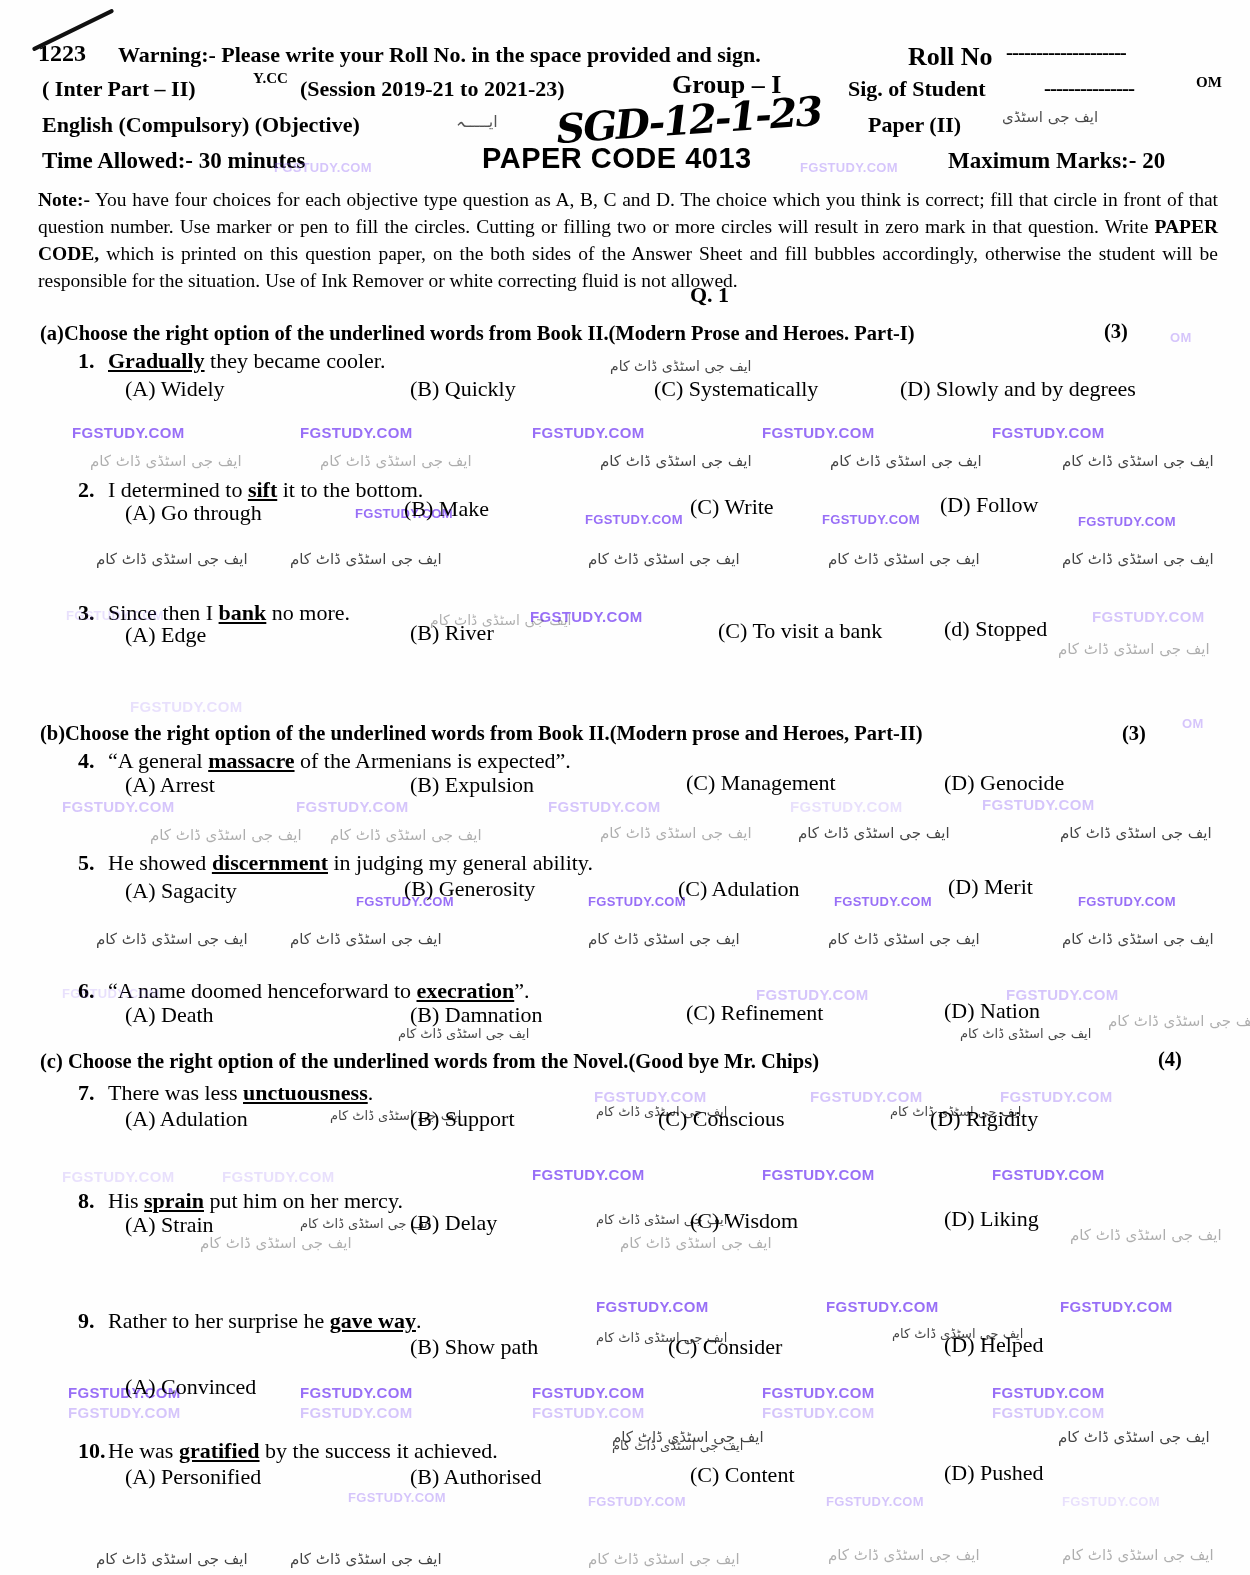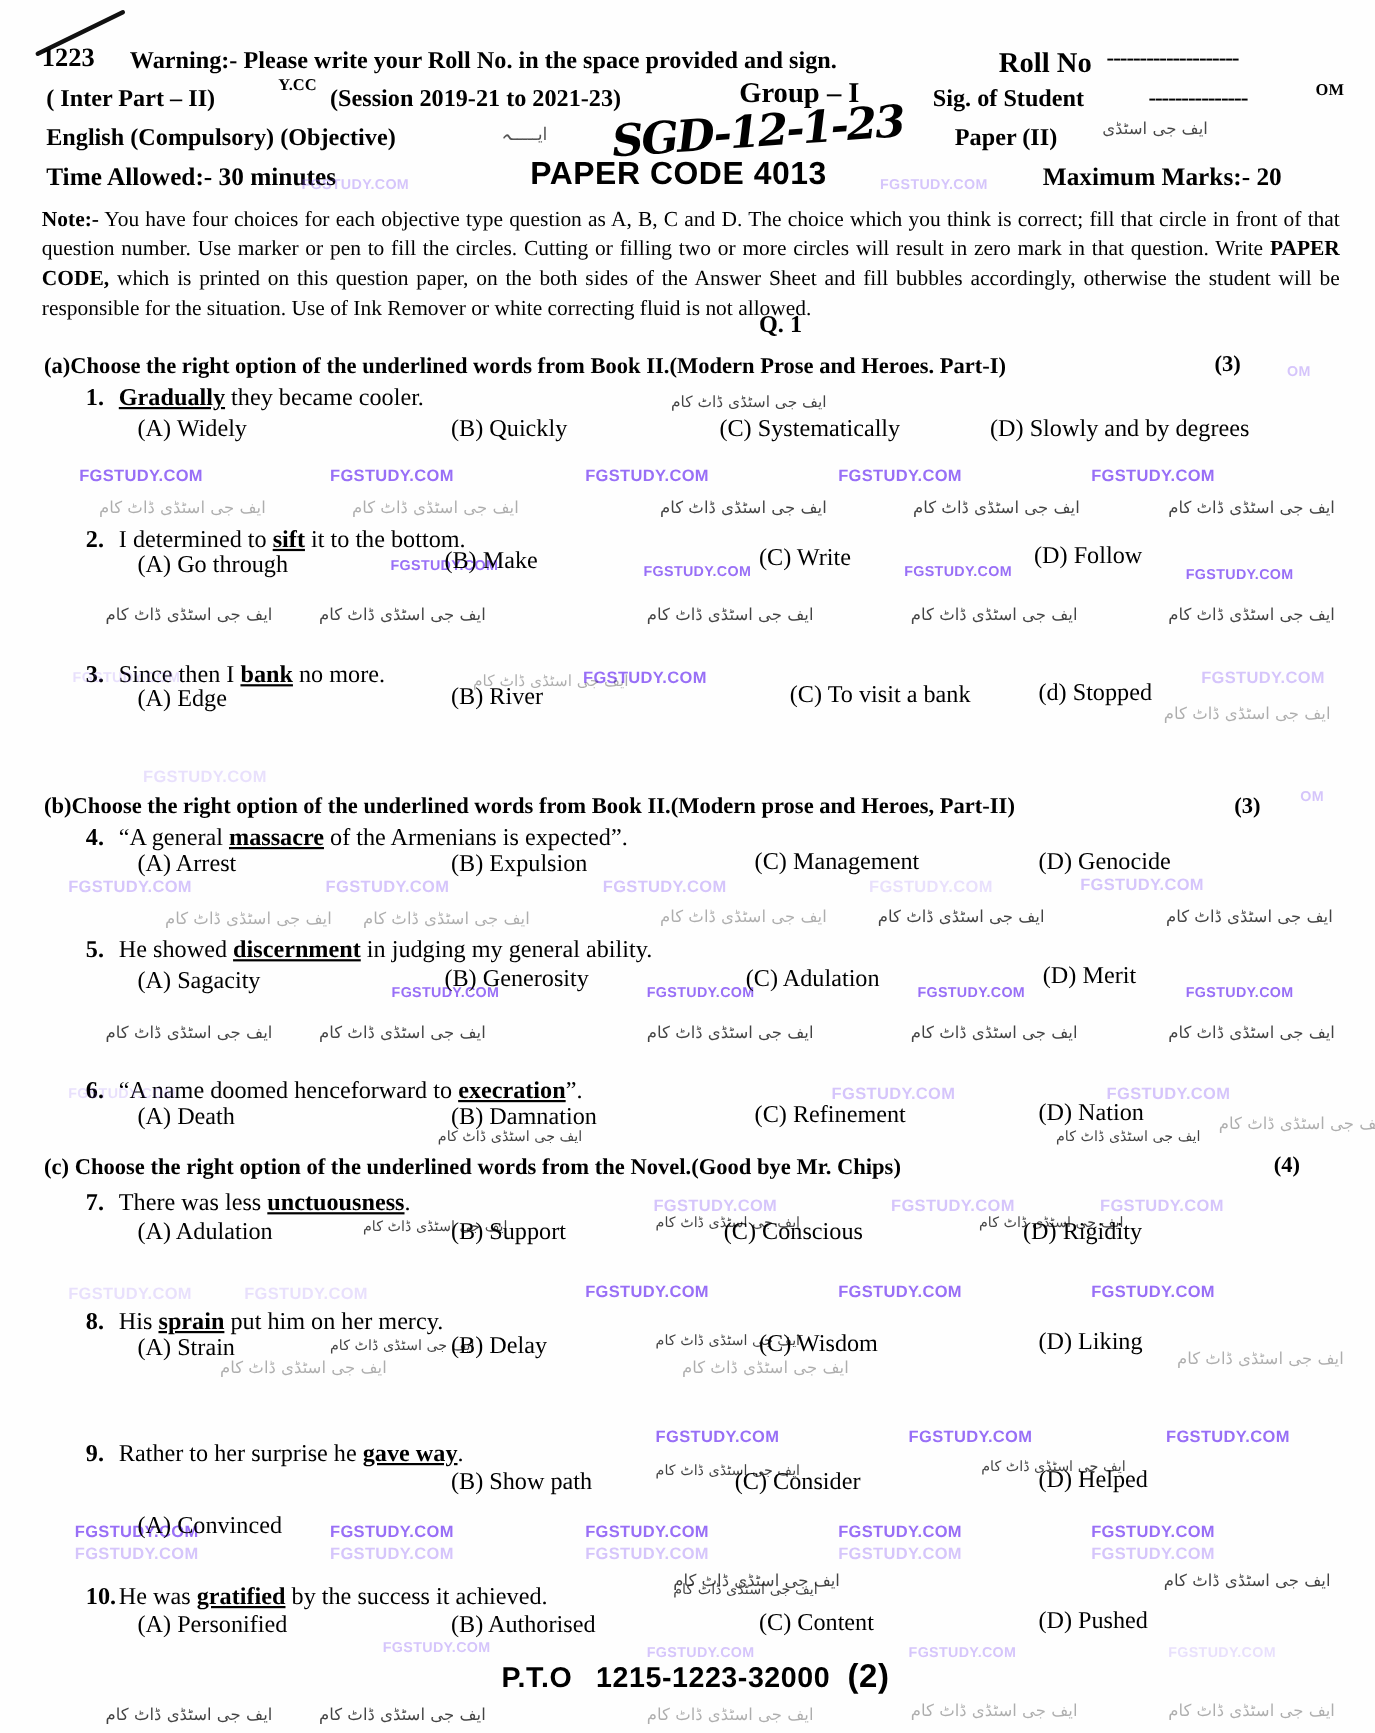--- a/index.html
+++ b/index.html
@@ -302,19 +302,14 @@
   <span class="opt" style="left:410px;top:1334px;">(B) Show path</span>
   <span class="opt" style="left:668px;top:1334px;">(C) Consider</span>
   <span class="opt" style="left:944px;top:1332px;">(D)  Helped</span>
 
   <span class="qtext" style="left:78px;top:1438px;"><span class="qnum">10.</span><span>He was </span><span class="u">gratified</span><span> by the success it achieved.</span></span>
   <span class="opt" style="left:125px;top:1464px;">(A) Personified</span>
   <span class="opt" style="left:410px;top:1464px;">(B) Authorised</span>
   <span class="opt" style="left:690px;top:1462px;">(C) Content</span>
   <span class="opt" style="left:944px;top:1460px;">(D)  Pushed</span>
 
-  <div class="pto">
-    <span>P.T.O</span>
-    <span style="margin-left:14px;">1215-1223-32000</span>
-    <span class="big" style="margin-left:8px;">(2)</span>
-  </div>
 
 </div>
 
 </body></html>

